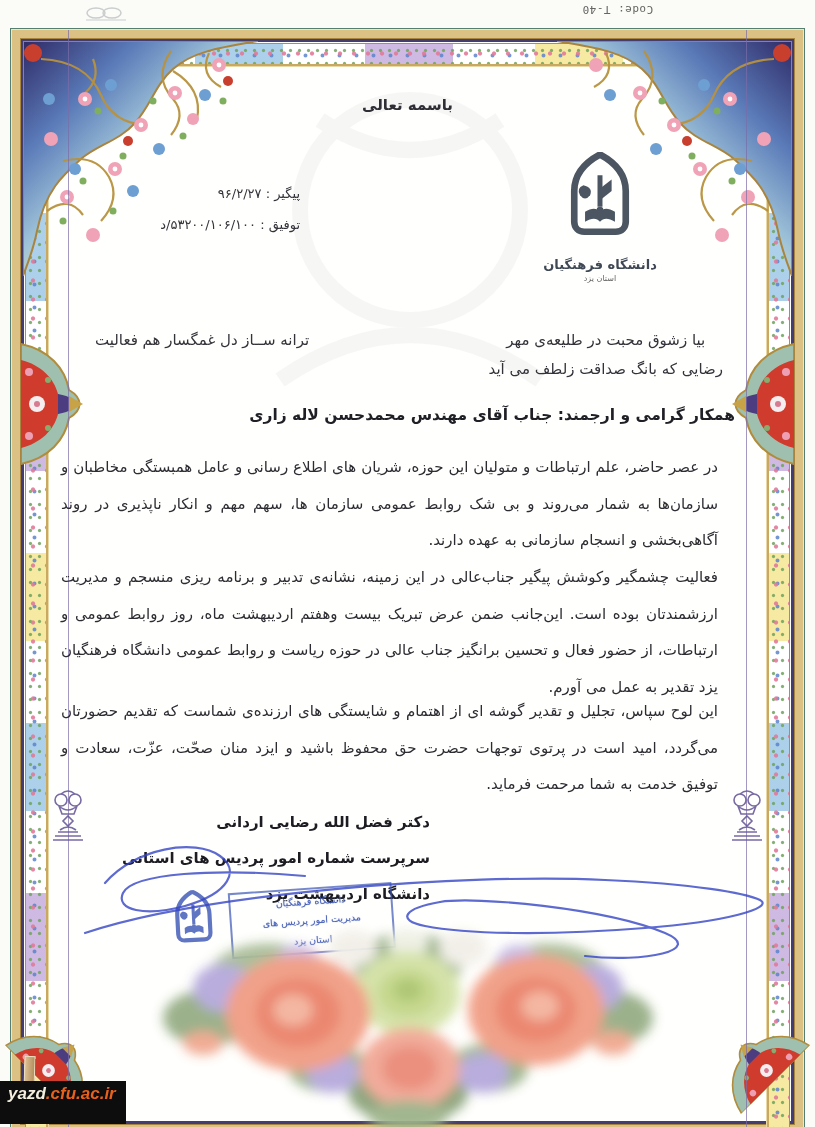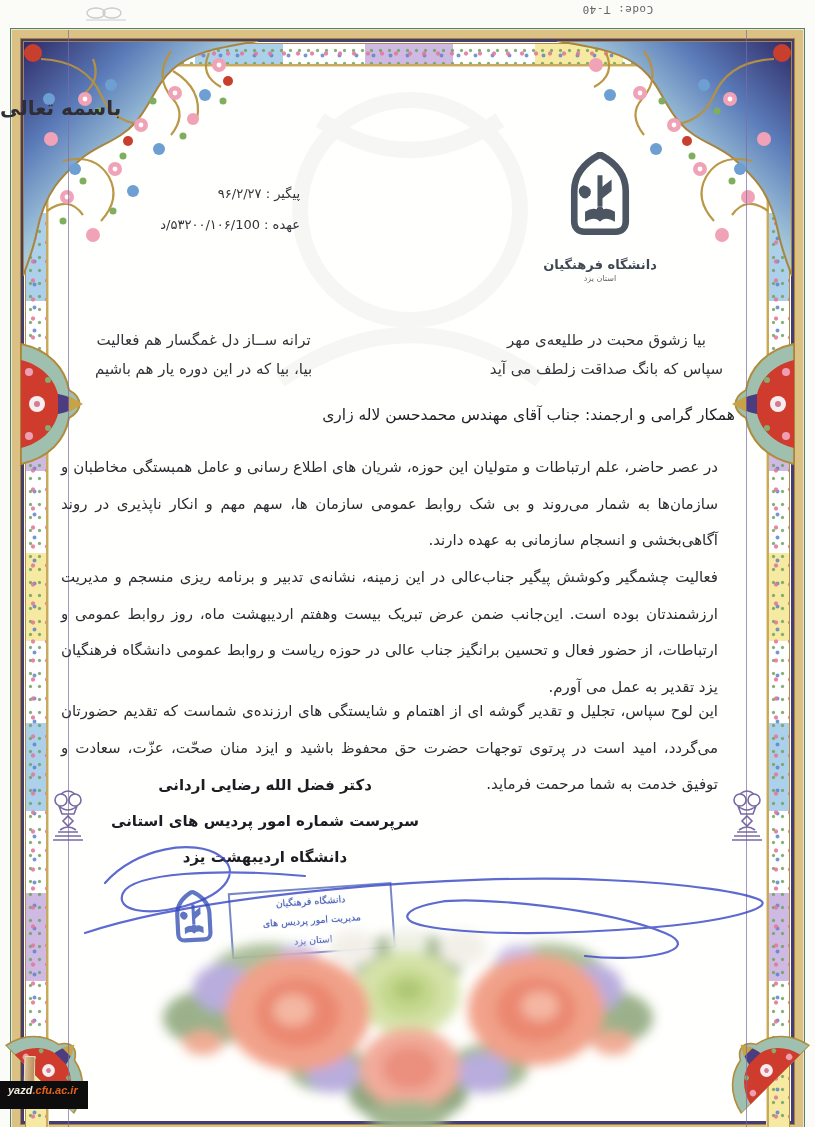--- a/index.html
+++ b/index.html
@@ -57,60 +57,60 @@
   .med-br { right:26px; top:996px; transform:scaleX(-1) rotate(-45deg) scale(.8); }
   .rule-v { position:absolute; top:30px; bottom:0; width:1px; background:#7b6ca8; opacity:.7; z-index:4; }
   .rule-left { left:68px; } .rule-right { left:746px; }
   .finial { position:absolute; z-index:5; opacity:.9; }
   .finial-left { left:50px; top:786px; } .finial-right { left:729px; top:786px; }
 
   .paper-wm { position:absolute; left:240px; top:60px; z-index:2; opacity:.05; }
 
   
   .bismillah { position:absolute; left:0; right:0; top:96px; z-index:5;
-               text-align:left; font-weight:bold; font-size:20px; color:#2e2e34; }
+               text-align:center; font-weight:bold; font-size:15px; color:#2e2e34; }
   .ref-block { position:absolute; left:95px; top:178px; width:205px; z-index:5;
                direction:rtl; text-align:right; font-size:13px; color:#33333a; line-height:31px; }
   .ref-block .val { letter-spacing:1px; }
   .logo-block { position:absolute; left:515px; top:152px; width:170px; z-index:5;
                 text-align:center; color:#4c5663; }
   .logo-name { font-weight:bold; font-size:13px; margin-top:3px; color:#3f4854; }
   .logo-province { font-size:8px; color:#666; margin-top:2px; letter-spacing:1px; }
   .poem { position:absolute; left:95px; top:326px; width:628px; z-index:5;
           direction:rtl; display:flex; justify-content:space-between;
           font-size:15px; color:#33333a; line-height:29px; text-align:center; }
   .salutation { position:absolute; left:80px; width:655px; top:406px; z-index:5;
-                direction:rtl; text-align:right; font-weight:normal; font-size:15.5px; color:#1f1f26; }
+                direction:rtl; text-align:right; font-weight:bold; font-size:15.5px; color:#1f1f26; }
   .para { position:absolute; left:61px; width:657px; z-index:5;
           direction:rtl; text-align:justify; text-align-last:right;
           font-size:15px; line-height:36.5px; color:#2c2c32; }
   .para-1 { top:449px; } .para-2 { top:559px; } .para-3 { top:693px; }
-  .sig-block { position:absolute; left:100px; top:767px; width:330px; z-index:6;
-               direction:rtl; text-align:center; font-weight:bold; font-size:15px;
+  .sig-block { position:absolute; left:100px; top:804px; width:330px; z-index:6;
+               direction:rtl; font-weight:bold; font-size:15px;
                line-height:36px; color:#1c1c22; }
   .sig-scribble { position:absolute; left:45px; top:838px; z-index:8; }
 
   .stamp { position:absolute; left:168px; top:878px; width:270px; height:92px;
            transform:rotate(-3deg); z-index:6; color:#3a55b5; }
   .stamp-logo { position:absolute; left:0; top:6px; opacity:.8; }
   .stamp-box { position:absolute; left:62px; top:10px; width:152px; height:58px;
                border:2px solid rgba(58,85,181,.7); transform:rotate(-1deg);
                display:flex; flex-direction:column; justify-content:space-around;
                align-items:center; direction:rtl; padding:2px 4px;
                font-size:9.5px; color:rgba(58,85,181,.85);
                text-shadow:0 0 1px rgba(58,85,181,.55); }
 
   .bouquet { position:absolute; left:148px; top:918px; z-index:7; }
 
   .scroll-icon { position:absolute; left:24px; top:1056px; width:11px; height:36px; z-index:9;
                  background:linear-gradient(90deg,#dfc498,#b08a58);
                  box-shadow: inset 0 0 0 1px #ecdfc2; transform:rotate(2deg); }
   .wm-badge { position:absolute; left:0; top:1081px; z-index:10; background:#0d0d0d;
-              padding:3px 10px 13px 8px; font-family:"Liberation Sans", sans-serif;
-              font-style:italic; font-weight:bold; font-size:11px; white-space:nowrap;text-align:center; }
+              padding:3px 10px 20px 8px; font-family:"Liberation Sans", sans-serif;
+              font-style:italic; font-weight:bold; font-size:17px; white-space:nowrap;text-align:center; }
   .wm-bold { color:#f3eede; } .wm-rest { color:#e8611c; }
 </style>
 </head>
 <body>
 
 <div class="page">
 
   <svg width="0" height="0" style="position:absolute" aria-hidden="true">
     <defs>
       <symbol id="uniLogo" viewBox="0 0 100 118">
@@ -290,41 +290,40 @@
   </svg>
 
   <div class="bismillah">باسمه تعالی</div>
 
   <div class="ref-block">
     <div>
       <span>پیگیر :</span>
       <span class="val">۹۶/۲/۲۷</span>
     </div>
     <div>
-      <span>عهده :</span>
-      <span class="val">100/‏۱۰۶/‏۵۳۲۰۰/‏د</span>
+      <span>توفیق :</span>
+      <span class="val">۱۰۰/‏۱۰۶/‏۵۳۲۰۰/‏د</span>
     </div>
   </div>
 
   <div class="logo-block">
     <svg width="86" height="98" viewBox="0 0 100 118" style="color:#4c5663">
         <use href="#uniLogo"></use>
       </svg>
     <div class="logo-name">دانشگاه فرهنگیان</div>
     <div class="logo-province">استان یزد</div>
   </div>
 
   <div class="poem">
     <div>
       <div>بیا زشوق  محبت در طلیعه‌ی  مهر</div>
-      <div>سپاس که بانگ صداقت زلطف می آید</div>
+      <div>رضایی که بانگ صداقت زلطف می آید</div>
     </div>
     <div>
       <div>ترانه  ســاز دل غمگسار  هم  فعالیت</div>
-      <div>بیا، بیا که در این دوره یار هم  باشیم</div>
     </div>
   </div>
 
   <div class="salutation">همکار گرامی و ارجمند: جناب آقای مهندس محمدحسن لاله زاری</div>
   <div class="para para-1">در عصر حاضر، علم ارتباطات و متولیان این حوزه، شریان های اطلاع رسانی و عامل همبستگی مخاطبان و سازمان‌ها به شمار می‌روند و بی شک روابط عمومی سازمان ها، سهم مهم و انکار ناپذیری در روند آگاهی‌بخشی و انسجام سازمانی به عهده دارند.</div>
   <div class="para para-2">فعالیت چشمگیر وکوشش پیگیر جناب‌عالی در این زمینه، نشانه‌ی تدبیر و برنامه ریزی منسجم و مدیریت ارزشمندتان بوده است. این‌جانب ضمن عرض تبریک بیست وهفتم اردیبهشت ماه، روز روابط عمومی و ارتباطات، از حضور فعال و تحسین برانگیز جناب عالی در حوزه ریاست و روابط عمومی دانشگاه فرهنگیان یزد تقدیر به عمل می آورم.</div>
   <div class="para para-3">این لوح سپاس، تجلیل و تقدیر گوشه ای از اهتمام و شایستگی های ارزنده‌ی شماست که تقدیم حضورتان می‌گردد، امید است در پرتوی توجهات حضرت حق محفوظ باشید و ایزد منان صحّت، عزّت، سعادت و توفیق خدمت به شما مرحمت فرماید.</div>
 
   <div class="sig-block">
     <div>دکتر فضل الله رضایی اردانی</div>

